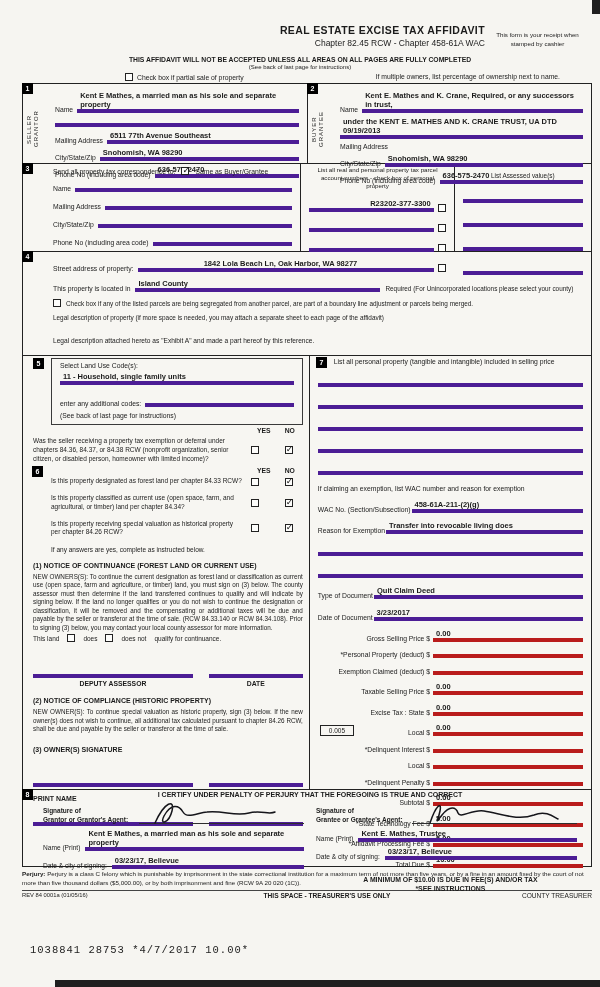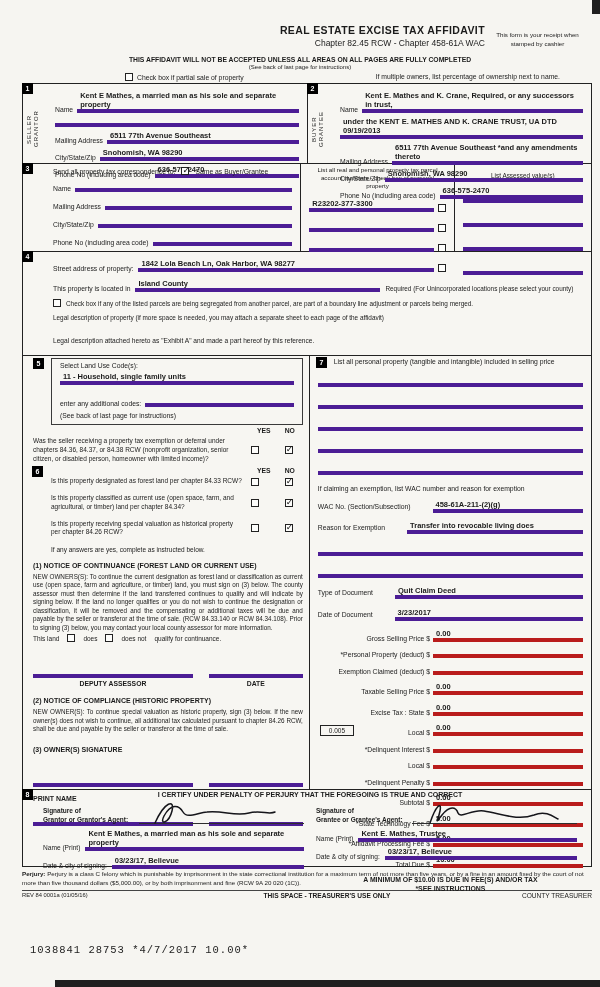--- a/index.html
+++ b/index.html
@@ -53,29 +53,29 @@
   .fline { display:flex; align-items:flex-end; gap:4px; margin-top:4px; }
   .fline .ul { flex:1; }
   
   .sec3 { display:flex; height:88px; border-bottom:1px solid #222; }
   .s3-left { width:49%; border-right:1px solid #222; position:relative; padding:3px 8px 2px 30px; }
   .s3-left .badge { position:absolute; left:-1px; top:-1px; }
   .s3-head { display:flex; gap:6px; align-items:center; font-size:6.8px; }
   .s3-mid { width:27%; border-right:1px solid #222; padding:2px 8px; }
   .s3-midhead { font-size:6.2px; text-align:center; line-height:1.25; }
   .parcelrow { display:flex; align-items:flex-end; gap:4px; margin-top:10px; }
-  .parcelrow .ul { flex:1; text-align:left; }
+  .parcelrow .ul { flex:1; text-align:right; }
   .s3-right { flex:1; padding:2px 8px; }
   .s3-righthead { font-size:6.4px; text-align:center; margin-top:6px; }
   .assessrow { margin-top:14px; }
   
   .sec4 { border-bottom:1px solid #222; padding:3px 10px 4px 30px; height:104px; position:relative; }
   .sec4 .badge { position:absolute; left:-1px; top:-1px; }
   .s4line { display:flex; align-items:flex-end; gap:5px; margin-top:4px; font-size:6.8px; }
-  .s4line .grow { flex:1; }
+  .s4line .grow { flex:1;text-align:right; }
   
   .mid { display:flex; height:434px; border-bottom:1px solid #222; }
   .mid-left { width:50.5%; border-right:1px solid #222; padding:2px 6px 2px 10px; position:relative; }
   .mid-right { flex:1; padding:2px 8px 2px 8px; position:relative; }
   .landuse-box { margin-left:18px; border:1px solid #3a3a3a; padding:3px 8px 5px 8px; position:relative; }
   .landuse-box .badge { position:absolute; left:-19px; top:-1px; }
   .qhead { display:flex; justify-content:flex-end; gap:14px; font-size:6.8px; font-weight:bold; padding-right:8px; margin-top:2px; }
   .qrow { display:flex; align-items:center; margin-top:3px; }
   .qtext { flex:1; font-size:6.5px; line-height:1.35; }
   .qboxes { width:60px; display:flex; justify-content:space-between; padding:0 10px 0 8px; flex:none; }
@@ -86,21 +86,21 @@
   .thisland { display:flex; gap:8px; align-items:center; font-size:6.5px; margin-top:2px; }
   .sigpair { display:flex; gap:16px; margin-top:16px; align-items:flex-end; }
   .sigpair .a { flex:1.7; } .sigpair .b { flex:1; }
   .siglabels { display:flex; gap:16px; font-size:6.8px; font-weight:bold; margin-top:2px; }
   .siglabels .a { flex:1.7; text-align:center; } .siglabels .b { flex:1; text-align:center; }
   
   .sec7head { display:flex; gap:6px; align-items:center; position:relative; padding-left:16px; }
   .sec7head .badge { position:absolute; left:-2px; top:-1px; }
   .pp-line { margin-top:12px; }
   .claiming { font-size:6.8px; margin-top:10px; }
-  .wacrow { display:flex; align-items:center; gap:22px; margin-top:8px; font-size:6.8px; }
+  .wacrow { display:flex; align-items:flex-end; gap:1px; margin-top:8px; font-size:6.8px; }
   .wacrow .ul { flex:1; }
   .feerow { display:flex; align-items:flex-end; justify-content:flex-end; margin-top:7.5px; font-size:6.8px; position:relative; }
   .feelabel { text-align:right; }
   .feeval { width:150px; border-bottom:4px solid #b91c1c; min-height:9px; margin-left:3px; }
   .ratebox { position:absolute; left:2px; bottom:0; border:1px solid #222; font-size:6.5px; padding:1px 8px; background:#f7f6f2; }
   .minnote { text-align:center; font-size:6.9px; font-weight:bold; margin-top:8px; }
   .seeinstr { text-align:center; font-size:6.9px; font-weight:bold; margin-top:2px; }
   
   .sec8 { height:76px; position:relative; padding:1px 8px 0 14px; }
   .sec8 .badge { position:absolute; left:-1px; top:-1px; }
@@ -182,21 +182,20 @@
         </div>
         <div class="fline">
             <span class="lbl">Name</span>
             <span class="ul val">Kent E. Mathes and K. Crane, Required, or any successors in trust,</span>
           </div>
         <div class="fline">
             <span class="ul val">under the KENT E. MATHES AND K. CRANE TRUST, UA DTD 09/19/2013</span>
           </div>
         <div class="fline">
             <span class="lbl">Mailing Address</span>
-            <span class="ul val">6511 77th Avenue Southeast   *and any amendments thereto</span>
           </div>
         <div class="fline">
             <span class="lbl">City/State/Zip</span>
             <span class="ul val">Snohomish, WA 98290</span>
           </div>
         <div class="fline">
             <span class="lbl">Phone No (including area code)</span>
             <span class="ul val">636-575-2470</span>
           </div>
       </div>

